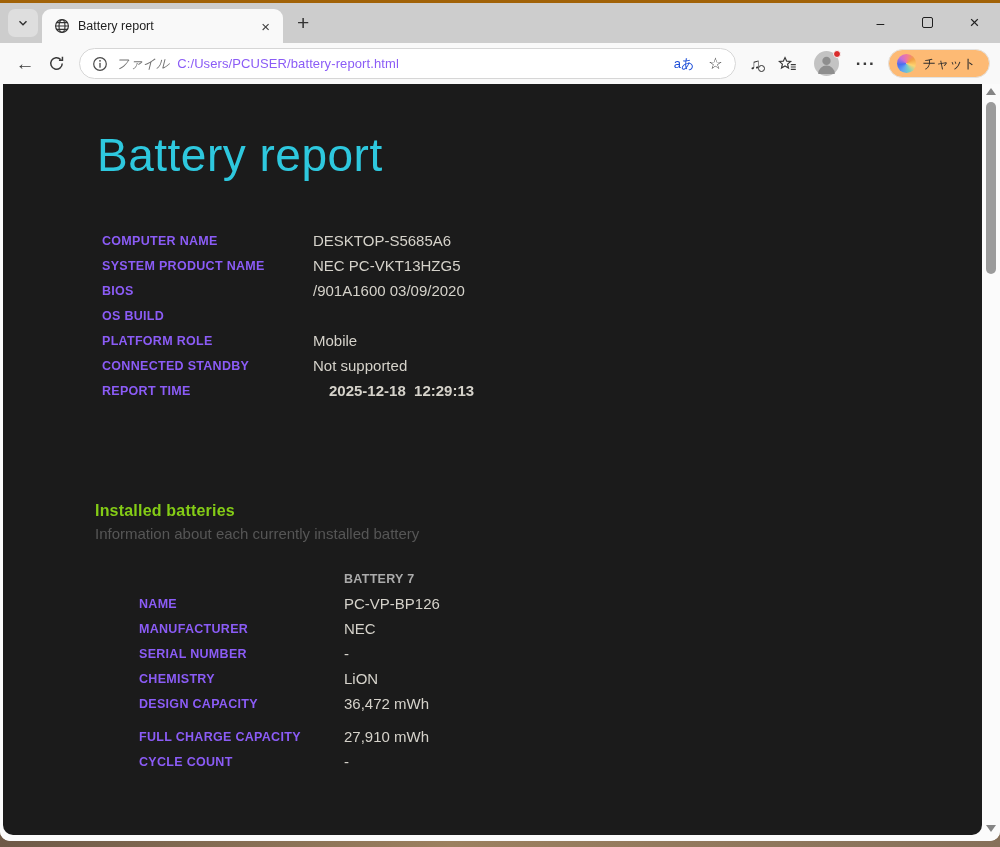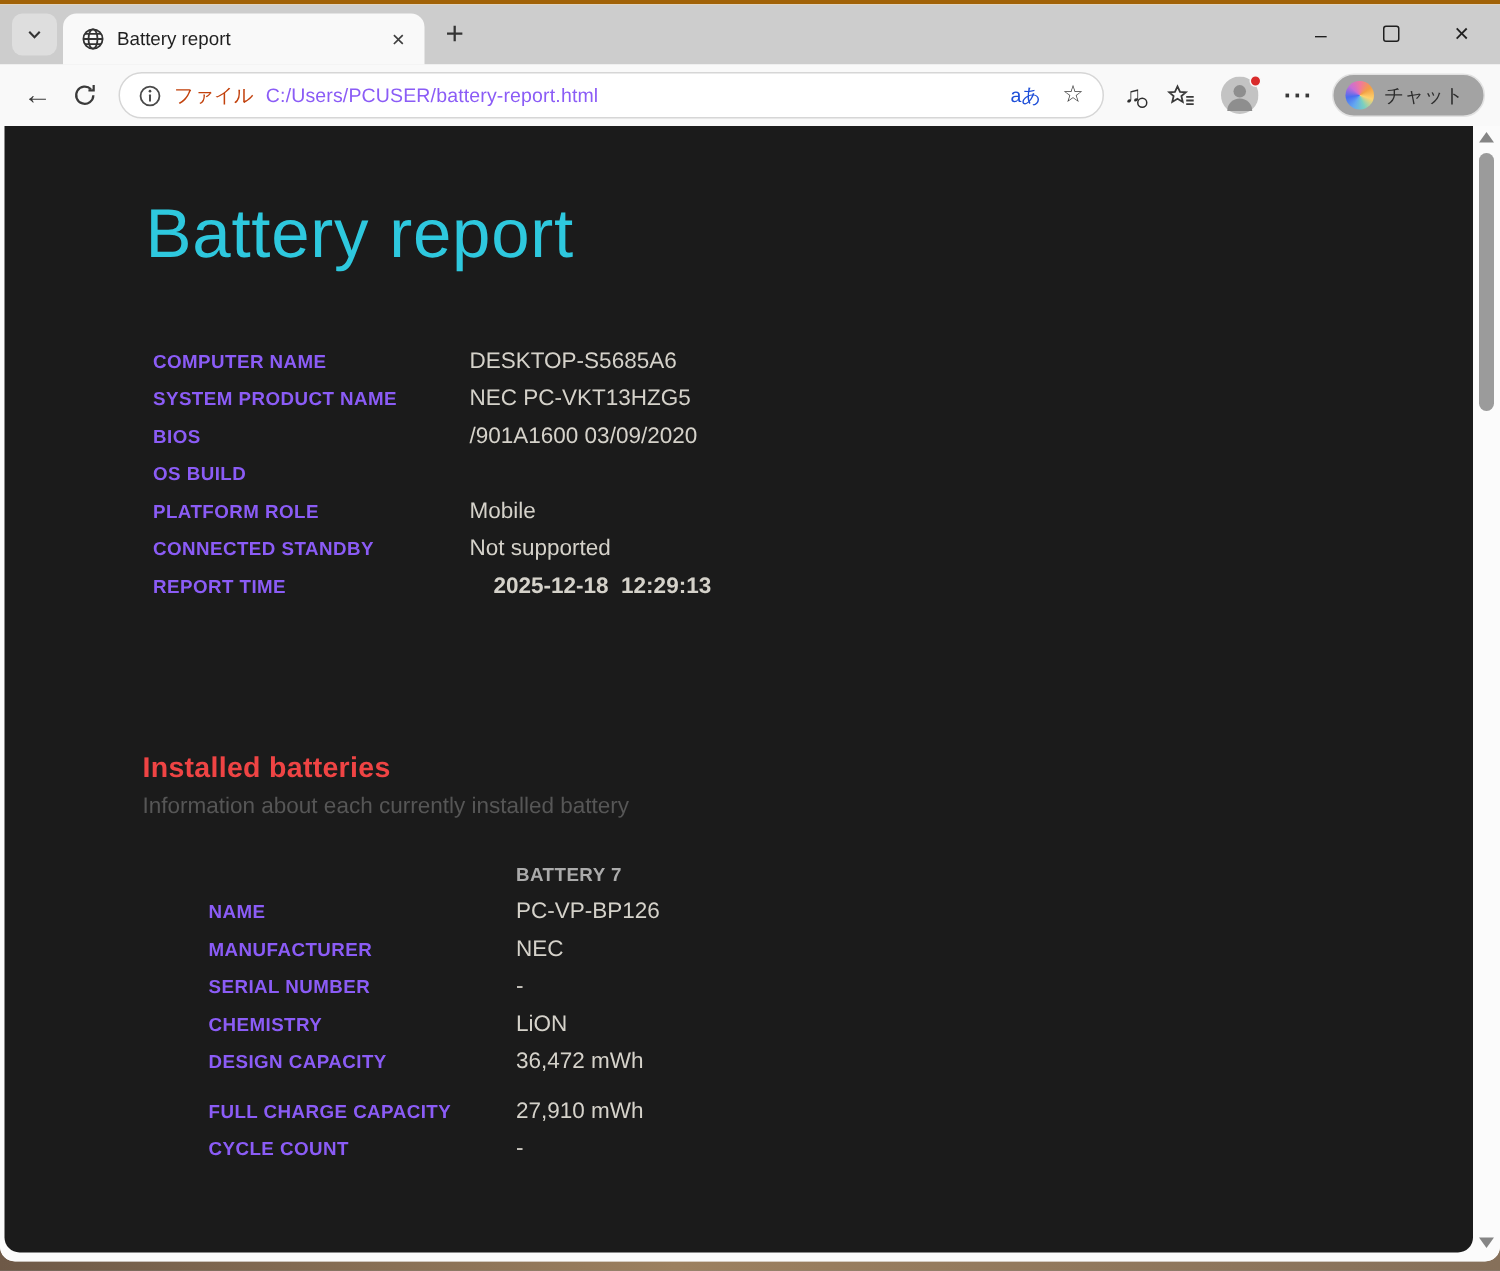--- a/index.html
+++ b/index.html
@@ -41,36 +41,36 @@
     height: 41px; background: #f9f9f9; display: flex; align-items: center;
     padding: 0 10px 0 12px; flex: none;
   }
   .nav-btn { font-size: 19px; color: #3a3a3a; width: 26px; text-align: center; cursor: pointer; }
   .refresh-btn { margin-left: 10px; display: flex; cursor: pointer; }
   .address-bar {
     flex: 1; height: 31px; margin: 0 14px; border: 1px solid #d6d6d6; border-radius: 16px;
     background: #ffffff; display: flex; align-items: center; padding: 0 12px; gap: 8px;
     cursor: text;
   }
-  .scheme-label { font-size: 13px; color: #c2410c; }
+  .scheme-label { font-size: 13px; color: #737373; font-style: italic; }
   .url-text { font-size: 13px; color: #8b5cf6; letter-spacing: 0.1px; }
   .addr-right { margin-left: auto; display: flex; align-items: center; gap: 14px; }
   .translate-glyph { font-size: 13px; color: #1d4ed8; cursor: pointer; }
   .star-glyph { font-size: 16px; color: #3a3a3a; line-height: 1; cursor: pointer; }
   .tb-icons { display: flex; align-items: center; gap: 17px; margin-right: 12px; }
   .media-icon { position: relative; font-size: 15px; color: #2e2e2e; cursor: pointer; }
   .media-circle { position: absolute; right: -4px; bottom: 0; width: 7px; height: 7px;
     border: 1.5px solid #2e2e2e; border-radius: 50%; background: #f9f9f9; }
   .icon-btn { display: flex; align-items: center; cursor: pointer; }
   .avatar-wrap { position: relative; width: 25px; height: 25px; cursor: pointer; }
   .avatar-dot { position: absolute; top: -1px; right: -2px; width: 8px; height: 8px;
     background: #d92b2b; border-radius: 50%; border: 1.5px solid #f9f9f9; }
   .more-dots { font-size: 17px; font-weight: 700; color: #3a3a3a; letter-spacing: 1px; cursor: pointer; }
   .copilot-btn {
-    display: flex; align-items: center; gap: 7px; background: #a3a3a3;
+    display: flex; align-items: center; gap: 7px; background: #fdba74;
     border: 1px solid #e2e2e2; border-radius: 15px; padding: 4px 13px 4px 8px;
     cursor: pointer;
   }
   .copilot-icon {
     width: 19px; height: 19px; border-radius: 50%;
     background: conic-gradient(from 210deg, #63a7f0, #4a6cf0, #c76ed6, #f2789b, #f2a045, #ffd36e, #7ad0c0, #63a7f0);
   }
   .copilot-label { font-size: 13px; color: #2c2c2c; }
   
   .content-area {
@@ -93,21 +93,21 @@
   .report-title {
     margin: 44px 0 0 2px; font-size: 46px; font-weight: 400; letter-spacing: 0.5px;
     color: #2ec8de;
   }
   .info-table { margin: 46px 0 0 7px; }
   .row { display: flex; height: 25px; align-items: center; }
   .lbl { width: 211px; flex: none; font-size: 12.5px; font-weight: 700; color: #8b5cf6; letter-spacing: 0.3px; }
   .val { font-size: 15px; color: #d5d2ca; white-space: pre; }
   .val.bold { font-weight: 700; margin-left: 16px; }
   .section { margin-top: 99px; }
-  .section-heading { font-size: 19px; font-weight: 700; color: #ef4444; letter-spacing: 0.2px; }
+  .section-heading { font-size: 16px; font-weight: 700; color: #84cc16; letter-spacing: 0.2px; }
   .section-subtitle { font-size: 15px; color: #565656; margin-top: 5px; }
   .batt-table { margin: 24px 0 0 7px; }
   .batt-table .lbl { width: 242px; padding-left: 37px; }
   .col-header { font-size: 12.5px; font-weight: 700; color: #ababab; letter-spacing: 0.3px; }
   .row.gap-above { margin-top: 8px; }
 </style>
 </head>
 <body>
 
 <div class="window">

